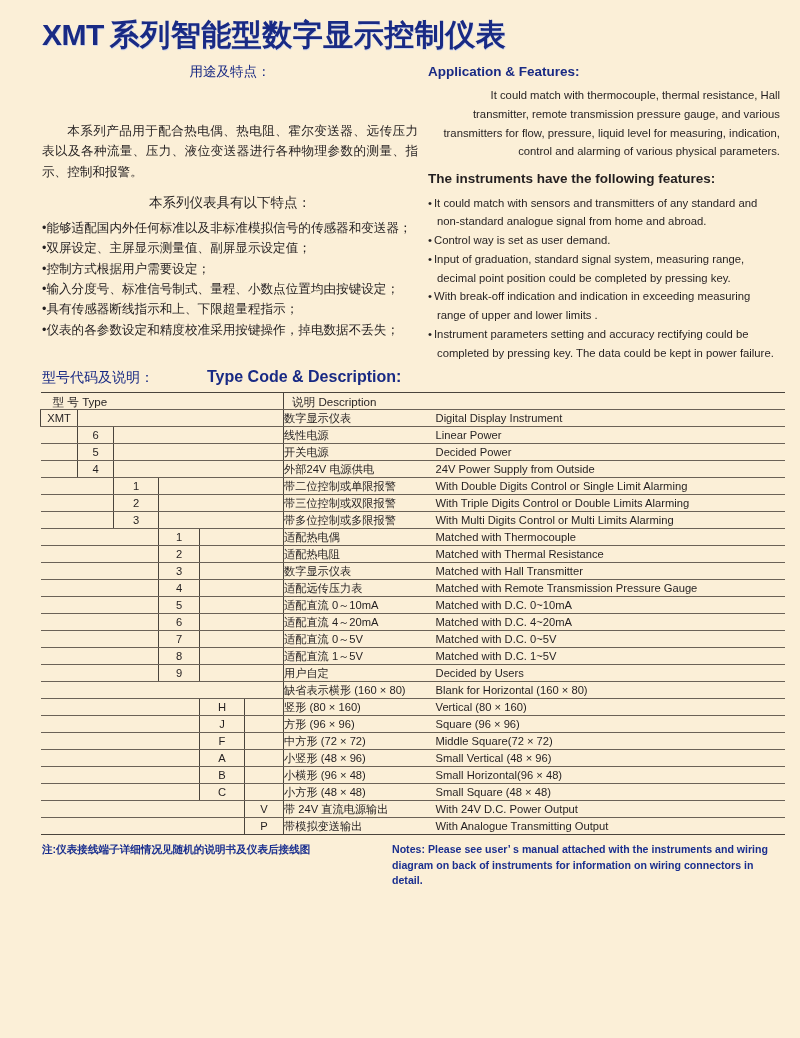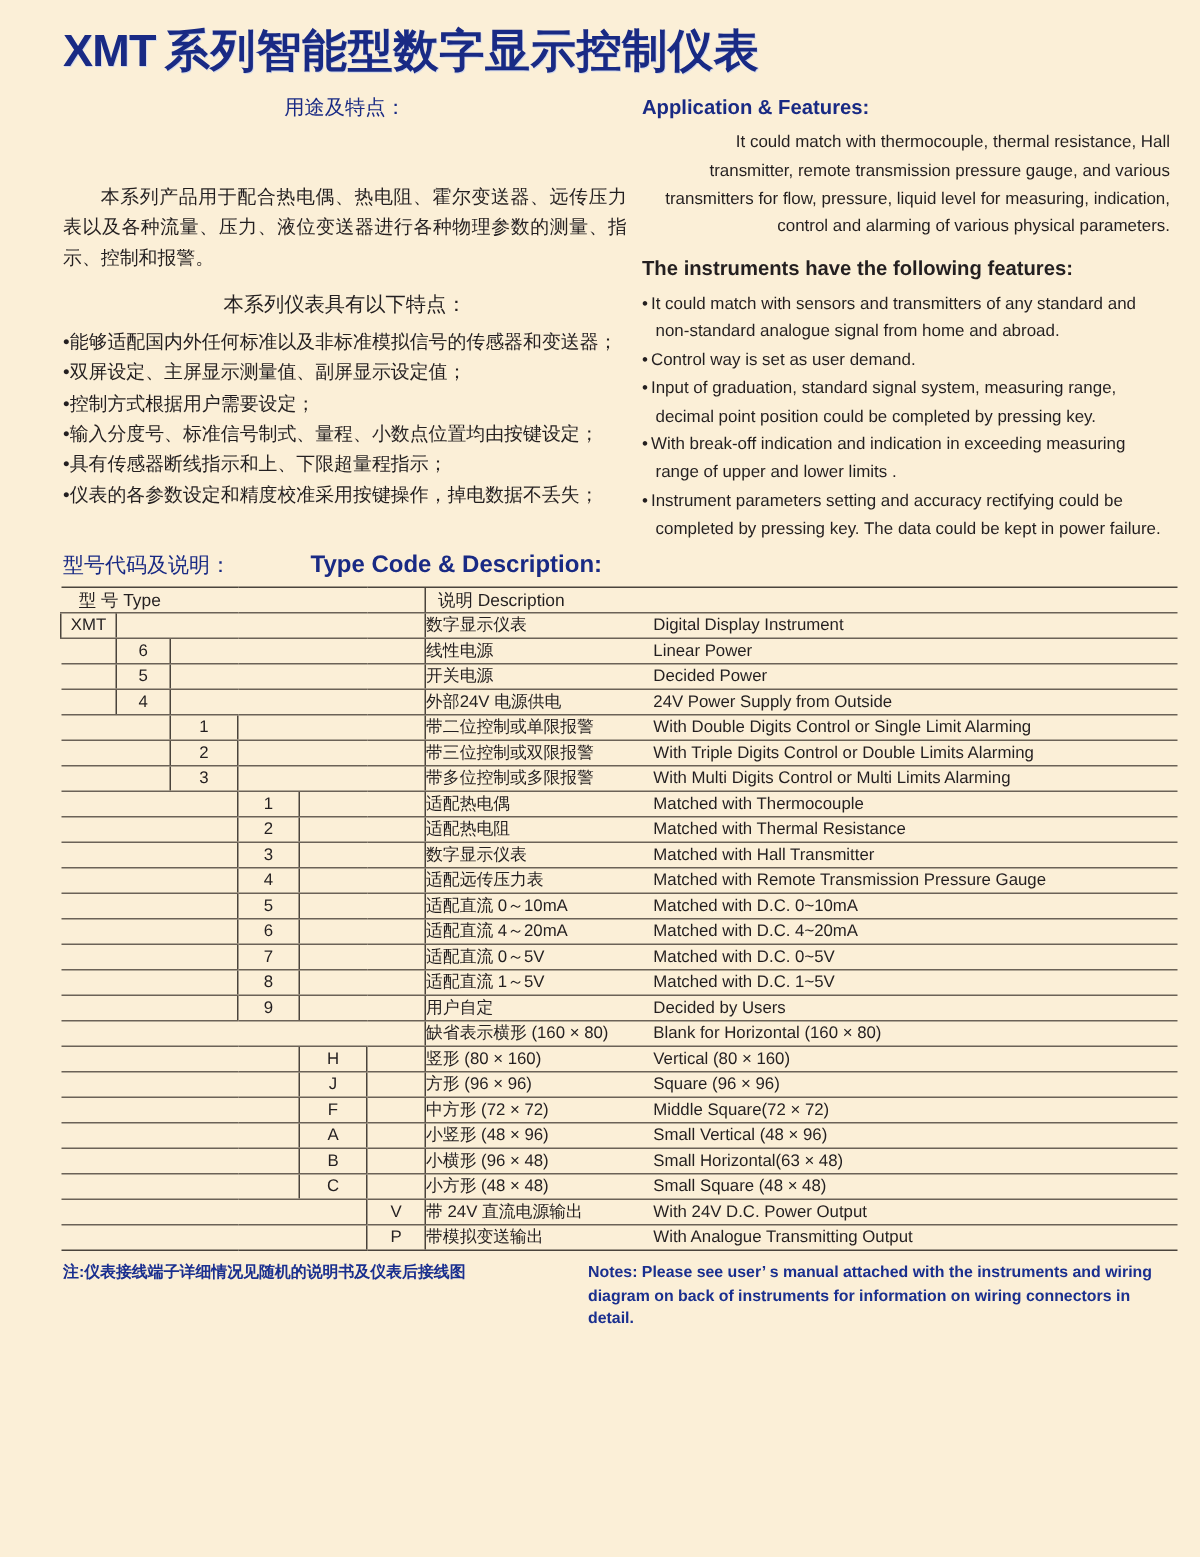--- a/index.html
+++ b/index.html
@@ -454,21 +454,21 @@
           <td class="den">Small Vertical (48 × 96)</td>
         </tr>
         <tr>
           <td></td>
           <td></td>
           <td></td>
           <td></td>
           <td class="code-cell vr-l">B</td>
           <td class="vr-l"></td>
           <td class="dcn sepmain">小横形 (96 × 48)</td>
-          <td class="den">Small Horizontal(63 × 48)</td>
+          <td class="den">Small Horizontal(96 × 48)</td>
         </tr>
         <tr>
           <td></td>
           <td></td>
           <td></td>
           <td></td>
           <td class="code-cell vr-l">C</td>
           <td class="vr-l"></td>
           <td class="dcn sepmain">小方形 (48 × 48)</td>
           <td class="den">Small Square (48 × 48)</td>

